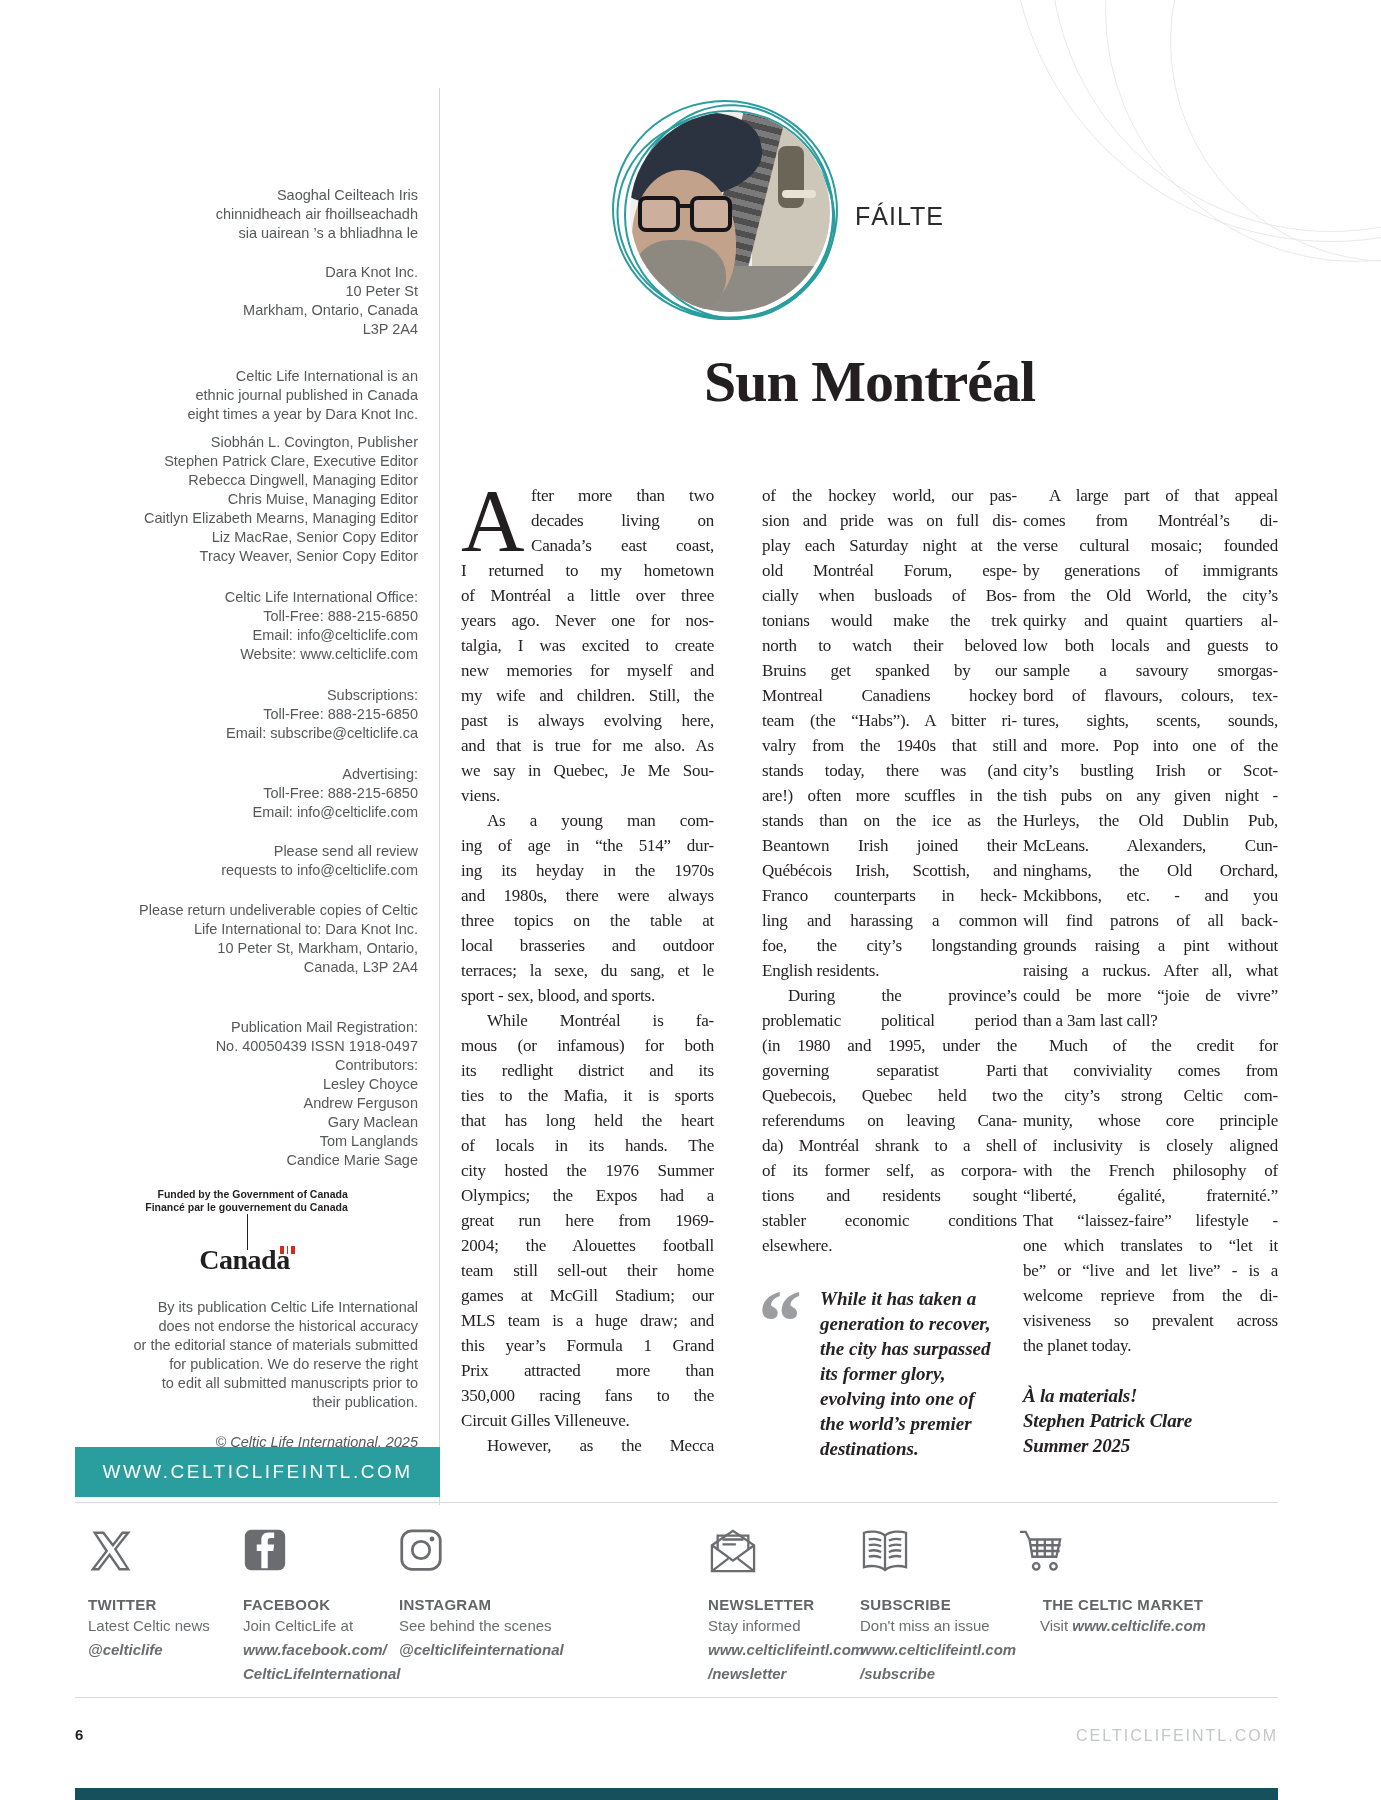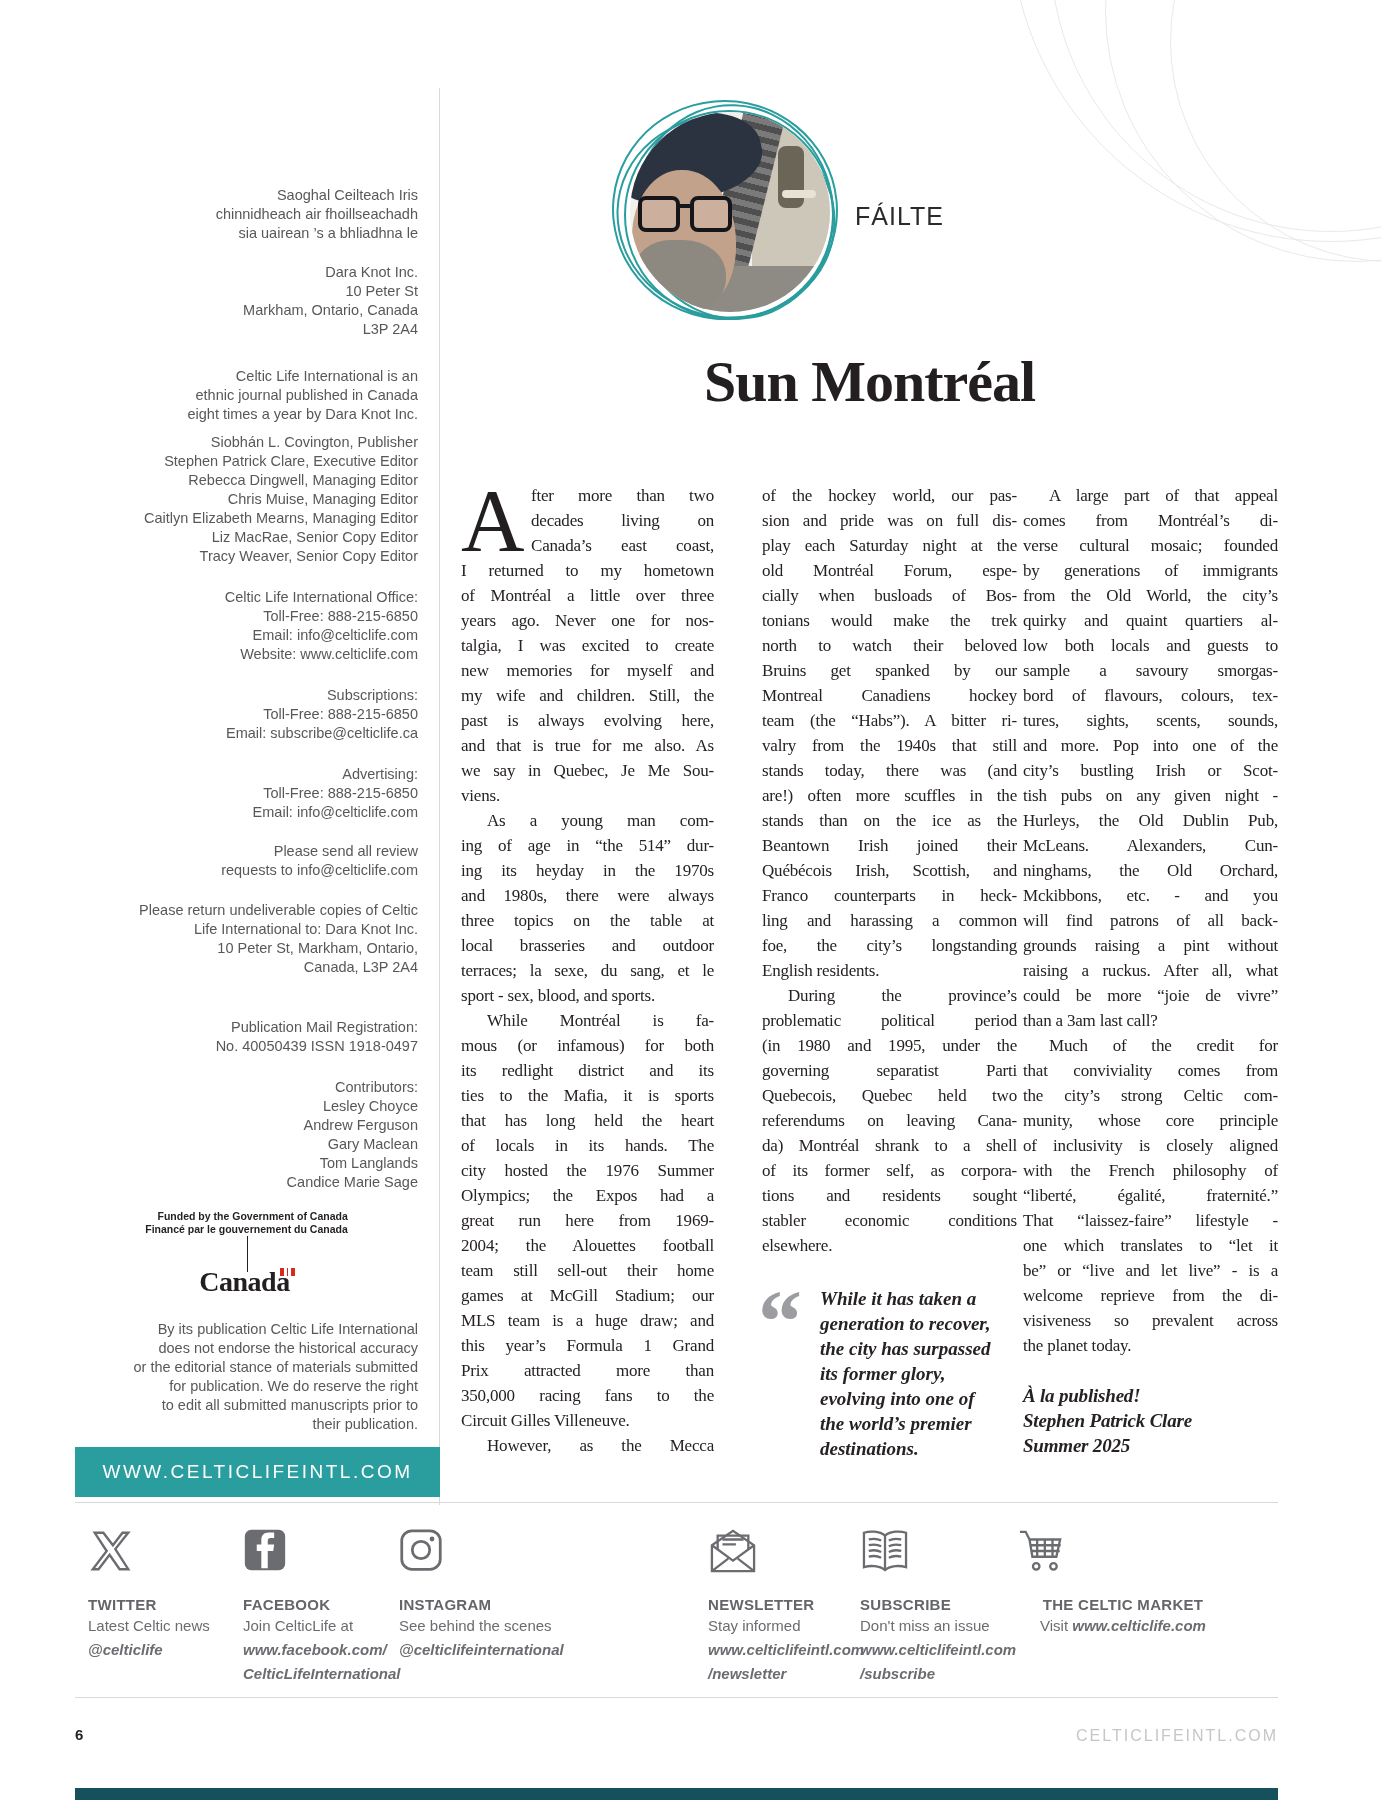--- a/index.html
+++ b/index.html
@@ -140,21 +140,21 @@
         <div class="mblock" style="margin-bottom: 21px;">
           <div>Please send all review</div>
           <div>requests to info@celticlife.com</div>
         </div>
         <div class="mblock" style="margin-bottom: 41px;">
           <div>Please return undeliverable copies of Celtic</div>
           <div>Life International to: Dara Knot Inc.</div>
           <div>10 Peter St, Markham, Ontario,</div>
           <div>Canada, L3P 2A4</div>
         </div>
-        <div class="mblock" style="margin-bottom: 22px;">
+        <div class="mblock" style="">
           <div>Publication Mail Registration:</div>
           <div>No. 40050439  ISSN 1918-0497</div>
         </div>
         <div class="mblock" style="margin-bottom: 18px;">
           <div>Contributors:</div>
           <div>Lesley Choyce</div>
           <div>Andrew Ferguson</div>
           <div>Gary Maclean</div>
           <div>Tom Langlands</div>
           <div>Candice Marie Sage</div>
@@ -323,21 +323,21 @@
       <div class="bline">of inclusivity is closely aligned</div>
       <div class="bline">with the French philosophy of</div>
       <div class="bline">“liberté, égalité, fraternité.”</div>
       <div class="bline">That “laissez-faire” lifestyle -</div>
       <div class="bline">one which translates to “let it</div>
       <div class="bline">be” or “live and let live” - is a</div>
       <div class="bline">welcome reprieve from the di-</div>
       <div class="bline">visiveness so prevalent across</div>
       <div class="bline noj">the planet today.</div>
       <div class="signature">
-        <div class="sline">À la published!</div>
+        <div class="sline">À la materials!</div>
         <div class="sline">Stephen Patrick Clare</div>
         <div class="sline">Summer 2025</div>
       </div>
     </div>
 
   <div class="webbar">WWW.CELTICLIFEINTL.COM</div>
 
   <div class="hline hline1"></div>
   <div id="footer-items">
       <div class="fitem" style="left: 88px; width: 160px;">

